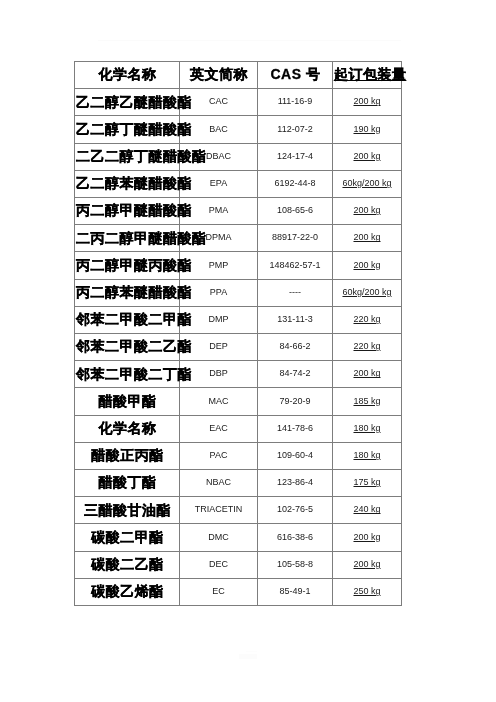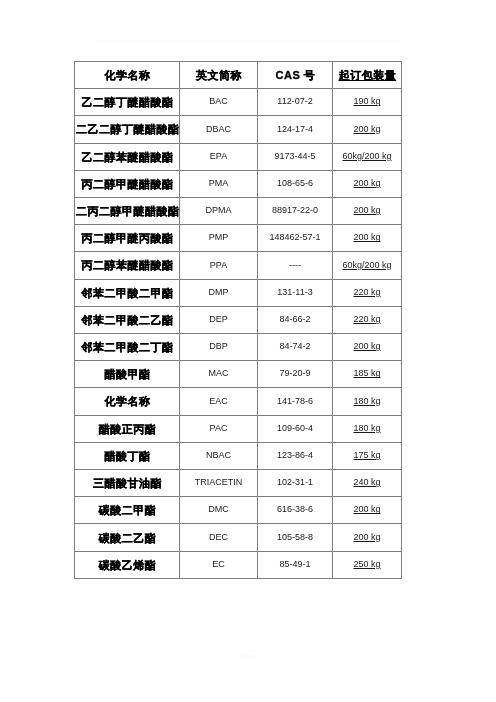--- a/index.html
+++ b/index.html
@@ -39,21 +39,21 @@
     line-height:1.1;
     white-space:nowrap;
     background:#ffffff;
   }
   #product-table thead th { font-weight:bold; }
   .c-name { width:104px; }
   .c-abbr { width:77px; }
   .c-cas  { width:74px; }
   .c-pack { width:68px;text-decoration:underline; }
   #product-table .zh {
-    font-size:11px;
+    font-size:14px;
     font-weight:bold;
     color:#000000;
     -webkit-text-stroke:0.3px #000000;
     letter-spacing:0.5px;
     text-indent:0.9px;
   }
   #ghost-rule {
     position:absolute;
     left:98px; top:40px; width:303px; height:1px;
     background:#fbfbfb;
@@ -79,35 +79,41 @@
     <thead>
       <tr>
         <th class="c-name zh">化学名称</th>
         <th class="c-abbr zh">英文简称</th>
         <th class="c-cas zh">CAS 号</th>
         <th class="c-pack zh">起订包装量</th>
       </tr>
     </thead>
     <tbody id="table-body">
         <tr>
+          <td class="c-name zh">乙二醇乙醚醋酸酯</td>
+          <td class="c-abbr">CAC</td>
+          <td class="c-cas">111-16-9</td>
+          <td class="c-pack">200 kg</td>
+        </tr>
+        <tr>
           <td class="c-name zh">乙二醇丁醚醋酸酯</td>
           <td class="c-abbr">BAC</td>
           <td class="c-cas">112-07-2</td>
           <td class="c-pack">190 kg</td>
         </tr>
         <tr>
           <td class="c-name zh">二乙二醇丁醚醋酸酯</td>
           <td class="c-abbr">DBAC</td>
           <td class="c-cas">124-17-4</td>
           <td class="c-pack">200 kg</td>
         </tr>
         <tr>
           <td class="c-name zh">乙二醇苯醚醋酸酯</td>
           <td class="c-abbr">EPA</td>
-          <td class="c-cas">9173-44-5</td>
+          <td class="c-cas">6192-44-8</td>
           <td class="c-pack">60kg/200 kg</td>
         </tr>
         <tr>
           <td class="c-name zh">丙二醇甲醚醋酸酯</td>
           <td class="c-abbr">PMA</td>
           <td class="c-cas">108-65-6</td>
           <td class="c-pack">200 kg</td>
         </tr>
         <tr>
           <td class="c-name zh">二丙二醇甲醚醋酸酯</td>
@@ -165,21 +171,21 @@
         </tr>
         <tr>
           <td class="c-name zh">醋酸丁酯</td>
           <td class="c-abbr">NBAC</td>
           <td class="c-cas">123-86-4</td>
           <td class="c-pack">175 kg</td>
         </tr>
         <tr>
           <td class="c-name zh">三醋酸甘油酯</td>
           <td class="c-abbr">TRIACETIN</td>
-          <td class="c-cas">102-31-1</td>
+          <td class="c-cas">102-76-5</td>
           <td class="c-pack">240 kg</td>
         </tr>
         <tr>
           <td class="c-name zh">碳酸二甲酯</td>
           <td class="c-abbr">DMC</td>
           <td class="c-cas">616-38-6</td>
           <td class="c-pack">200 kg</td>
         </tr>
         <tr>
           <td class="c-name zh">碳酸二乙酯</td>

